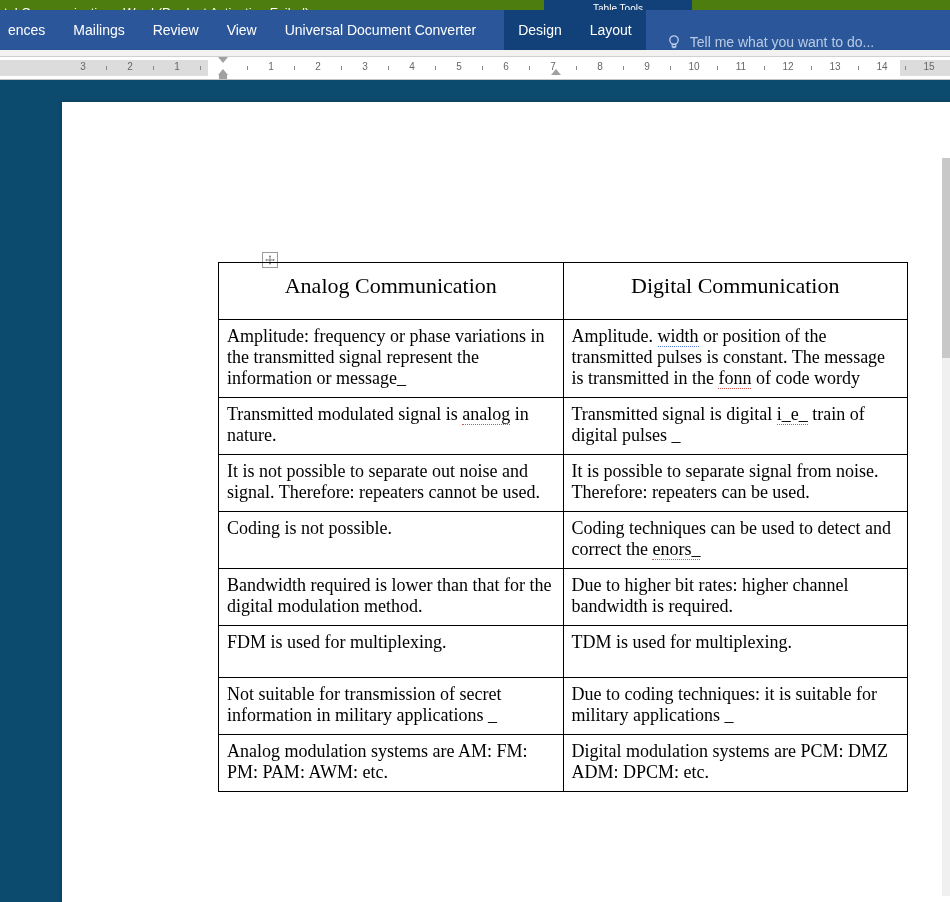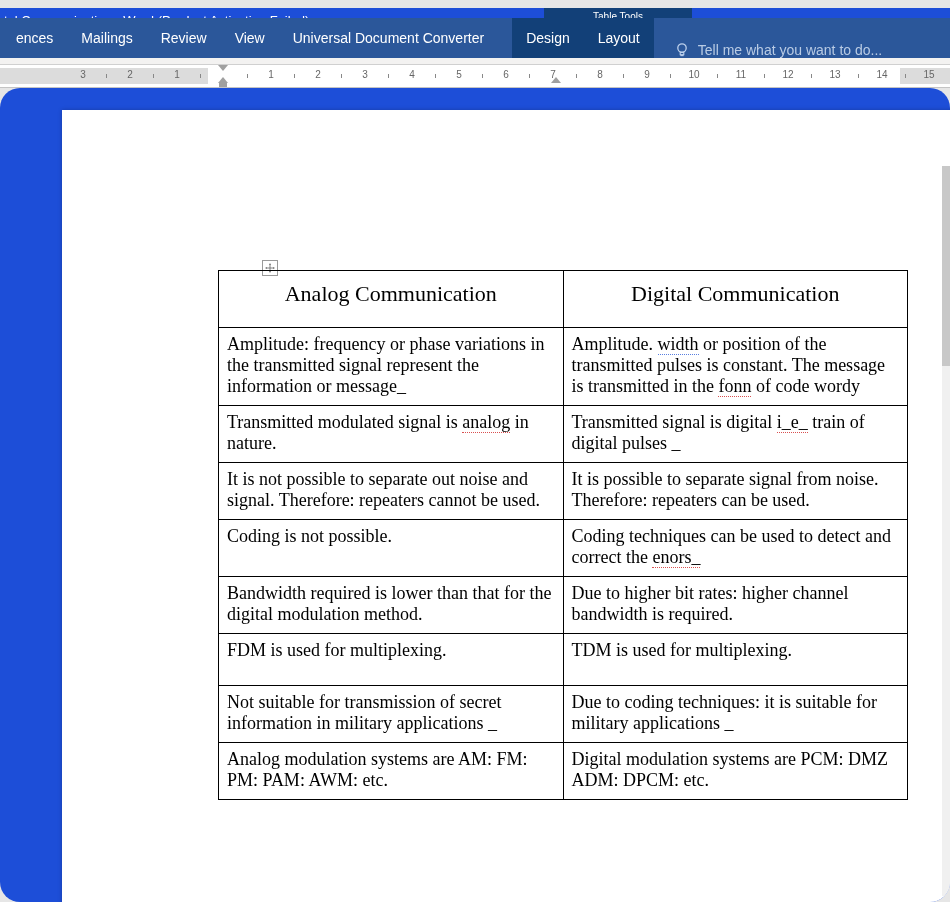--- a/index.html
+++ b/index.html
@@ -13,26 +13,25 @@
     width: 950px;
     height: 902px;
     background: #e6e6e6;
     position: relative;
     display: flex;
     flex-direction: column;
   }
 
   
   .titlebar {
-    background: #1d4ed8;
+    background: #4d7c0f;
     color: #ffffff;
     height: 10px;
     position: relative;
     display: flex;
-    margin-top: 8px;
   }
   .titlebar-left {
     flex: 1;
     height: 10px;
     overflow: hidden;
     padding-left: 4px;
     font-size: 13px;
     line-height: 0px; 
     position: relative;
   }
@@ -72,21 +71,21 @@
     position: relative;
   }
   .ribbon-tab {
     padding: 0 14px;
     display: flex;
     align-items: center;
     cursor: pointer;
     white-space: nowrap;
   }
   .ribbon-tab:first-child {
-    padding-left: 16px;
+    padding-left: 8px;
   }
   .tabletools-tabs {
     display: flex;
     background: #124078;
     margin-left: 14px;
   }
   .tabletools-tabs .ribbon-tab {
     padding: 0 14px;
   }
   .tell-me {
@@ -183,23 +182,22 @@
   .marker-rect {
     width: 8px; height: 4px;
     background: #a0a0a0;
     margin-left: -4px;
   }
 
   
   .doc-surface {
     flex: 1;
     position: relative;
-    background: #1d4ed8;
+    background: #0c4a6e;
     overflow: hidden;
-    border-radius: 20px;
   }
   .page {
     position: absolute;
     left: 62px;
     top: 22px;
     width: 900px;
     height: 870px;
     background: #ffffff;
     box-shadow: 0 0 4px rgba(0,0,0,0.25);
   }

